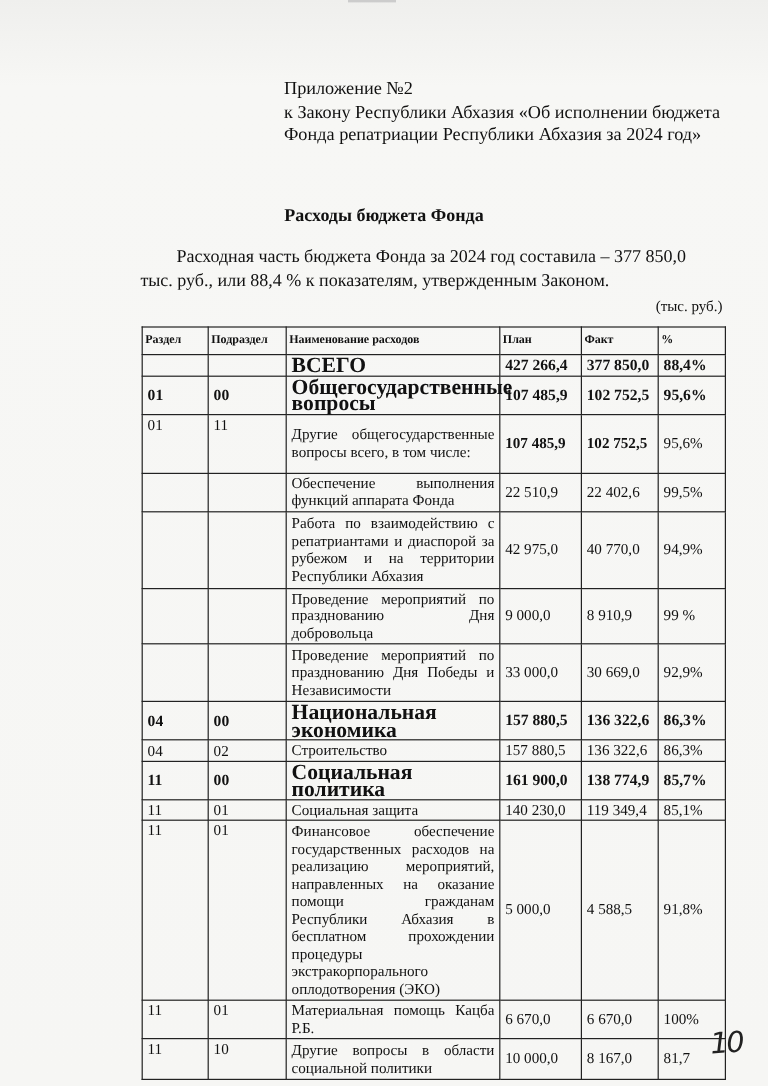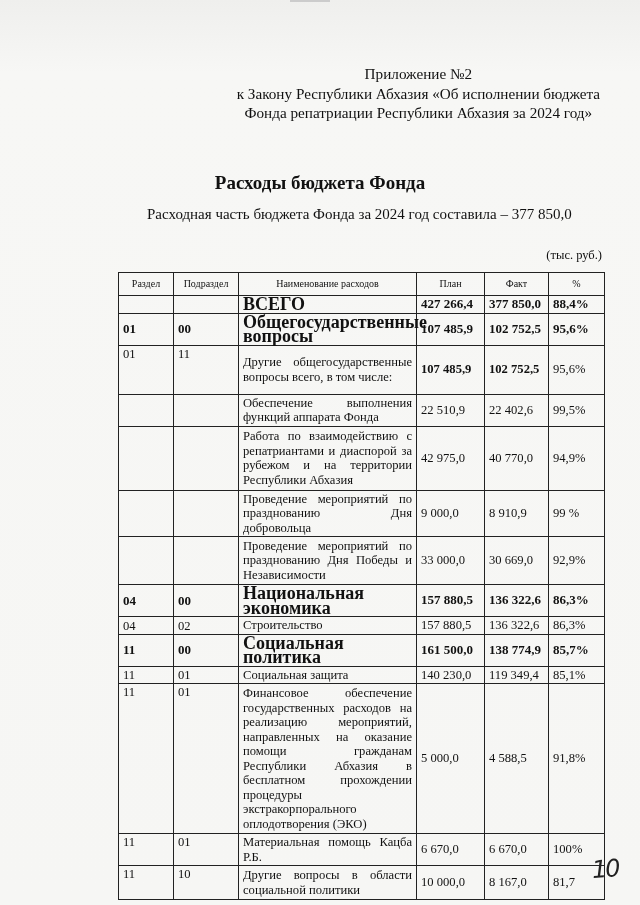--- a/index.html
+++ b/index.html
@@ -1,32 +1,32 @@
 <!DOCTYPE html>
 <html><head>
 <meta charset="utf-8">
 <style>
   html, body { margin:0; padding:0; }
   body {
     width:640px; height:905px; background:#f4f4f2; position:relative; overflow:hidden;
     font-family:"Liberation Serif", "DejaVu Serif", serif; color:#111;
   }
   .page { position:absolute; left:0; top:0; width:640px; height:905px; background:linear-gradient(180deg,#efefed 0%,#f7f7f5 8%,#f6f6f4 100%); }
-  .appendix { position:absolute; right:40px; top:64px; text-align:center; font-size:15.2px; line-height:19.5px; }
+  .appendix { position:absolute; right:40px; top:64px; text-align:left; font-size:15.2px; line-height:19.5px; }
   .appendix div { white-space:nowrap; }
-  .doc-title { position:absolute; left:0; width:640px; top:172px; text-align:center; font-weight:bold; font-size:19px; }
+  .doc-title { position:absolute; left:0; width:640px; top:172px; text-align:center; font-weight:bold; font-size:15px; }
   .intro { position:absolute; left:117px; width:487px; top:205px; font-size:15px; line-height:19.5px; text-align:justify; }
   .intro .l1 { text-indent:30px; display:block; white-space:nowrap; }
   .units { position:absolute; right:38px; top:248px; font-size:12.5px;margin-left:48px; }
   table.budget {
     position:absolute; left:118px; top:272px; width:486px; border-collapse:collapse; table-layout:fixed;
     font-size:12.6px; line-height:14.5px;
   }
   table.budget td, table.budget th { border:1px solid #222; padding:0 4px; vertical-align:middle; }
-  table.budget th { font-size:10px; font-weight:normal; height:22px; text-align:center; padding:0 2px; }
+  table.budget th { font-size:10px; font-weight:bold; height:22px; text-align:left; padding:0 2px; }
   table.budget td.name { text-align:justify; text-align-last:left; padding:1px 4px; }
   table.budget td.num { white-space:nowrap; padding:0 4px; }
   table.budget td.code { vertical-align:top; padding-top:1px;margin-top:16px; }
   tr.bold td { font-weight:bold; font-size:13px; }
   tr.bold td.name { font-size:18px; }
   td.b { font-weight:bold; }
   .pagenum { position:absolute; left:592px; top:855px; font-family:"DejaVu Sans", sans-serif; font-style:italic; font-size:24px; color:#222; letter-spacing:-2px; transform:rotate(-4deg); }
   .topmark { position:absolute; left:290px; top:0; width:40px; height:2px; background:#ccc; }
 </style>
 </head>
@@ -38,20 +38,21 @@
   <div class="appendix">
     <div>Приложение №2</div>
     <div>к Закону Республики Абхазия «Об исполнении бюджета</div>
     <div>Фонда репатриации Республики Абхазия за 2024 год»</div>
   </div>
 
   <div class="doc-title">Расходы бюджета Фонда</div>
 
   <div class="intro">
     <span class="l1">Расходная часть бюджета Фонда за 2024 год составила –  377 850,0</span>
+    <span>тыс. руб., или 88,4 % к показателям, утвержденным Законом.</span>
   </div>
 
   <div class="units">(тыс. руб.)</div>
 
   <table class="budget">
     <colgroup>
       <col style="width:55px">
         <col style="width:65px">
         <col style="width:178px">
       <col style="width:68px">
@@ -138,21 +139,21 @@
           <td class="code" style="vertical-align: middle;">02</td>
           <td class="name">Строительство</td>
           <td class="num">157 880,5</td>
           <td class="num">136 322,6</td>
           <td class="num">86,3%</td>
         </tr>
         <tr class="bold" style="height: 16px;">
           <td class="code" style="vertical-align: middle;">11</td>
           <td class="code" style="vertical-align: middle;">00</td>
           <td class="name">Социальная политика</td>
-          <td class="num">161 500,0</td>
+          <td class="num">161 900,0</td>
           <td class="num">138 774,9</td>
           <td class="num">85,7%</td>
         </tr>
         <tr style="height: 16px;">
           <td class="code" style="vertical-align: middle;">11</td>
           <td class="code" style="vertical-align: middle;">01</td>
           <td class="name">Социальная защита</td>
           <td class="num">140 230,0</td>
           <td class="num">119 349,4</td>
           <td class="num">85,1%</td>

